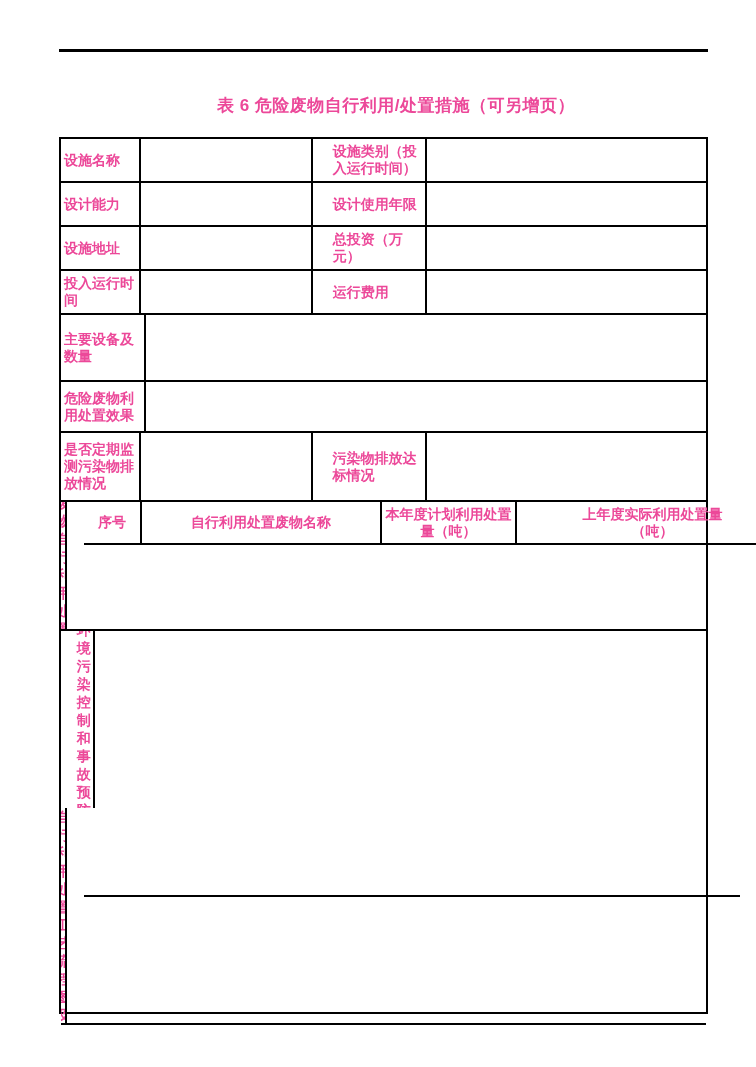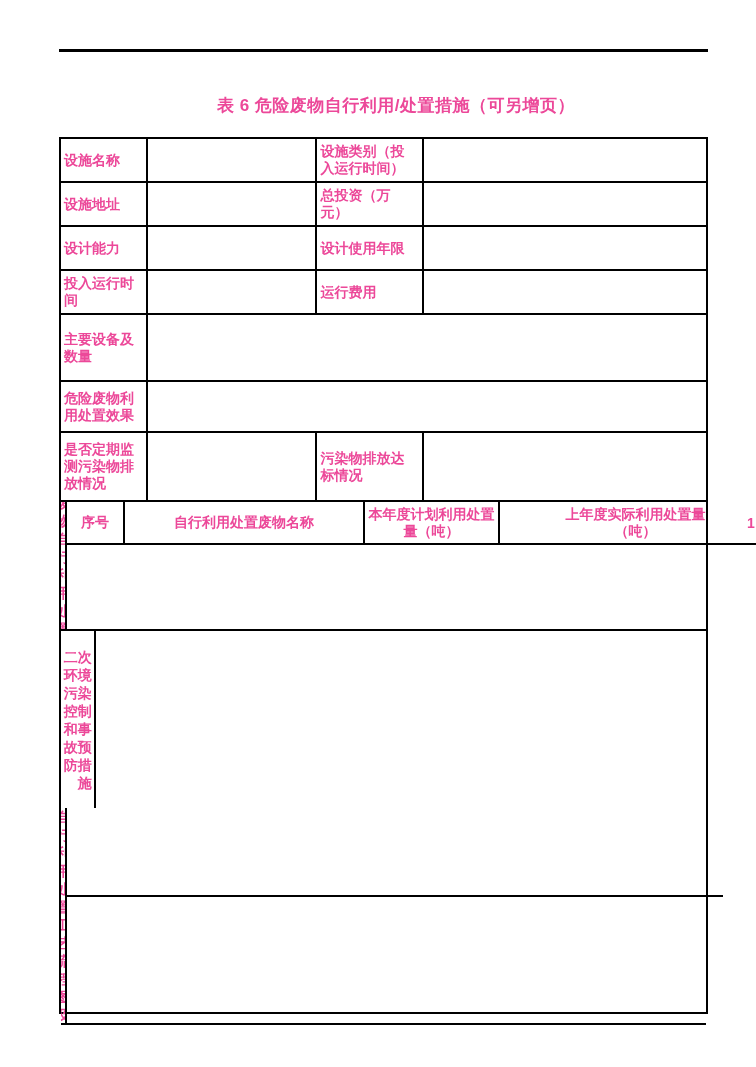--- a/index.html
+++ b/index.html
@@ -11,21 +11,21 @@
   .toprule { position:absolute; left:59px; top:49px; width:649px; height:3px; background:#000; }
   .title {
     position:absolute; left:59px; top:94px; width:649px;
     text-align:center; text-indent:25px; font-size:17px; letter-spacing:0.5px;
   }
   .tbl {
     position:absolute; left:59px; top:137px; width:649px; height:877px;
     border:2px solid #000; font-size:14px;
   }
   .row { display:flex; }
-  .band { border-bottom:2px solid #000; }
+  .band { border-bottom:2px solid #000;gap:17px; }
   .band.nb { border-bottom:none; }
   .c { border-right:2px solid #000; display:flex; align-items:center; overflow:hidden; }
   .c.last { border-right:none;margin-left:48px; }
   
   .w94{width:94px} .w183{width:183px} .w114{width:114px} .w254{width:254px}
   .w551{width:551px} .w37{width:37px} .w58{width:58px} .w240{width:240px}
   .w135{width:135px} .w175{width:175px} .w298{width:298px}
   
   .h44{height:44px} .h54{height:67px} .h51{height:51px} .h69{height:69px}
   .h43{height:43px} .h41{height:41px} .h89{height:89px} .h126{height:126px}
@@ -58,30 +58,30 @@
   <div class="tbl">
 
     <div class="band row h44">
       <div class="c w94 lbl">设施名称</div>
       <div class="c w183"></div>
       <div class="c w114 lbl pr6">设施类别（投入运行时间）</div>
       <div class="c w254 last"></div>
     </div>
 
     <div class="band row h44">
-      <div class="c w94 lbl">设施地址</div>
+      <div class="c w94 lbl">设计能力</div>
       <div class="c w183"></div>
-      <div class="c w114 lbl pr6">总投资（万元）</div>
+      <div class="c w114 lbl pr6">设计使用年限</div>
       <div class="c w254 last"></div>
     </div>
 
     <div class="band row h44">
-      <div class="c w94 lbl">设计能力</div>
+      <div class="c w94 lbl">设施地址</div>
       <div class="c w183"></div>
-      <div class="c w114 lbl pr6">设计使用年限</div>
+      <div class="c w114 lbl pr6">总投资（万元）</div>
       <div class="c w254 last"></div>
     </div>
 
     <div class="band row h44">
       <div class="c w94 lbl">投入运行时间</div>
       <div class="c w183"></div>
       <div class="c w114 lbl pr6">运行费用</div>
       <div class="c w254 last"></div>
     </div>
 

